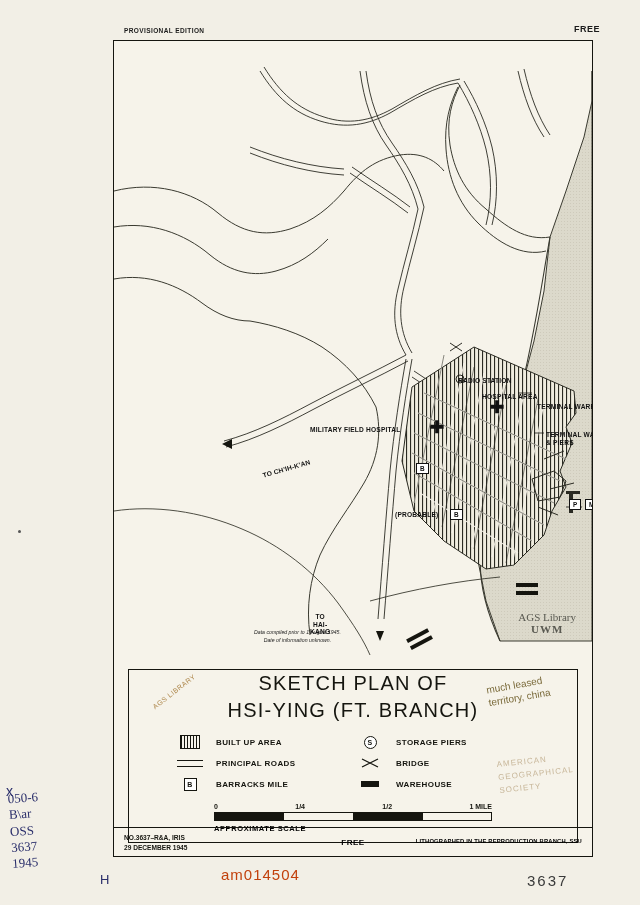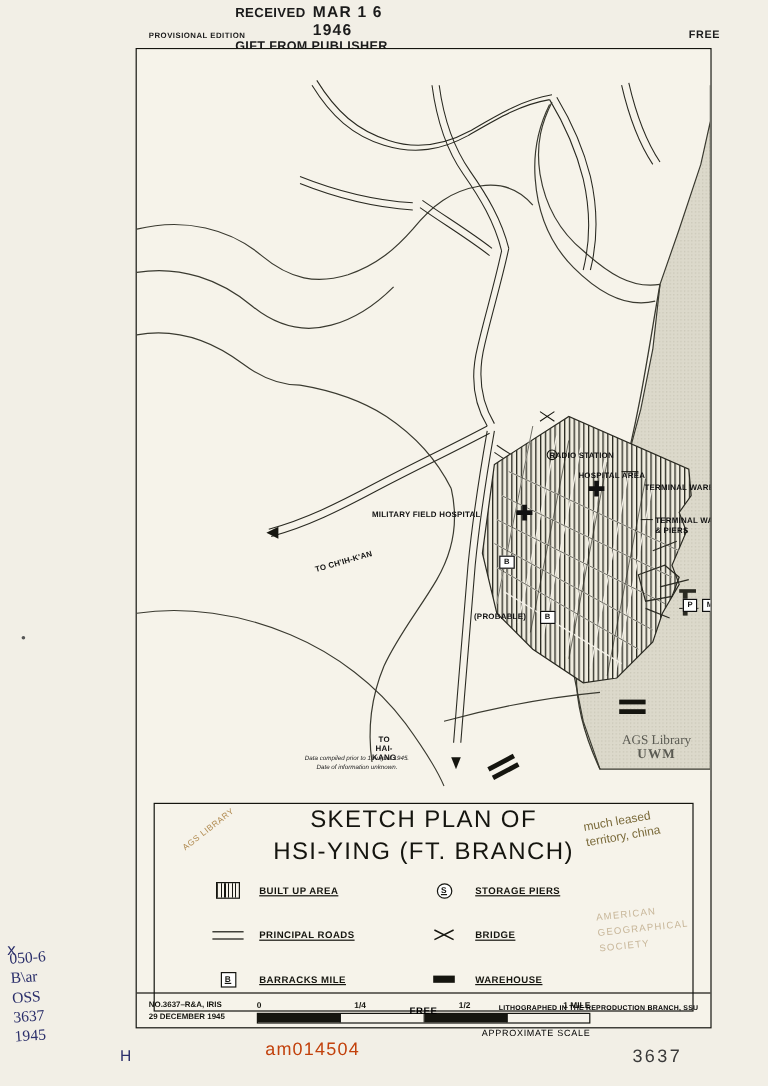--- a/index.html
+++ b/index.html
@@ -68,22 +68,22 @@
     position:absolute;left:14px;top:628px;width:448px;height:172px;
     border:1.4px solid #15150f;background:#f6f3ea;
   }
   .title{
     text-align:center;
     font-family:"Liberation Sans", sans-serif;
     font-size:20px;letter-spacing:1.2px;color:#15150f;line-height:1.35;
   }
   .legend-grid{
     margin:12px auto 2px;width:360px;
-    display:grid;grid-template-columns:1fr 1fr;row-gap:25px;
-    font-size:8px;font-weight:bold;letter-spacing:.4px;color:#15150f;text-decoration:underline;
+    display:grid;grid-template-columns:1fr 1fr;row-gap:9px;
+    font-size:8px;font-weight:bold;letter-spacing:.4px;color:#15150f;
   }
   .lg-item{display:flex;align-items:center;gap:9px;}
   .sym{width:34px;height:12px;display:flex;align-items:center;justify-content:center;}
   .sym-builtup{
     width:18px;height:12px;
     background:repeating-linear-gradient(90deg,#15150f 0 1px,transparent 1px 3px);
     border:1px solid #15150f;
   }
   .sym-roads{width:26px;height:5px;border-top:1px solid #15150f;border-bottom:1px solid #15150f;}
   .sym-barracks{
@@ -95,21 +95,21 @@
     font-size:7px;display:flex;align-items:center;justify-content:center;background:#fff;
   }
   .sym-warehouse{width:18px;height:6px;background:#15150f;}
 
   .scalewrap{margin:13px auto 0;width:278px;}
   .scale-nums{display:flex;justify-content:space-between;font-size:7px;font-weight:bold;color:#15150f;}
   .scale-bar{margin-top:2px;height:7px;border:1px solid #15150f;display:flex;}
   .scale-bar div{flex:1;border-right:1px solid #15150f;}
   .scale-bar div:last-child{border-right:none;}
   .scale-bar .fill{background:#15150f;}
-  .scale-cap{text-align:right;font-size:7.5px;font-weight:normal;margin-top:3px;letter-spacing:.6px;}
+  .scale-cap{text-align:left;font-size:7.5px;font-weight:bold;margin-top:3px;letter-spacing:.6px;}
 
   
   .bottom{
     position:absolute;left:0;right:0;bottom:0;height:28px;
     border-top:1.4px solid #15150f;
   }
   .bl{position:absolute;left:10px;top:5px;font-size:6.6px;font-weight:bold;line-height:1.5;color:#15150f;}
   .bc{position:absolute;left:50%;transform:translateX(-50%);top:10px;font-size:8px;font-weight:bold;letter-spacing:.5px;}
   .br{position:absolute;right:10px;top:10px;font-size:5.8px;font-weight:bold;letter-spacing:.2px;}
 
@@ -138,27 +138,20 @@
     position:absolute;left:148px;top:688px;font-size:7px;color:#b08a50;
     transform:rotate(-38deg);letter-spacing:.5px;
   }
   .dot-left{position:absolute;left:18px;top:530px;width:3px;height:3px;border-radius:50%;background:#555;}
 </style>
 </head>
 <body>
 
 <div class="sheet">
 
-  <div class="stamp-received">
-    <div class="row1">
-      <span>RECEIVED</span>
-      <span class="date">MAR 1 6 1946</span>
-    </div>
-    <div class="row2">GIFT FROM PUBLISHER</div>
-  </div>
 
   <div class="prov-edition">PROVISIONAL EDITION</div>
   <div class="free-top">FREE</div>
 
   <div class="frame">
 
     <div class="map-area">
       <svg width="478" height="618" viewBox="0 0 478 618" xmlns="http://www.w3.org/2000/svg">
         <defs>
           <pattern id="builtup" width="4" height="4" patternUnits="userSpaceOnUse" patternTransform="rotate(0)">

